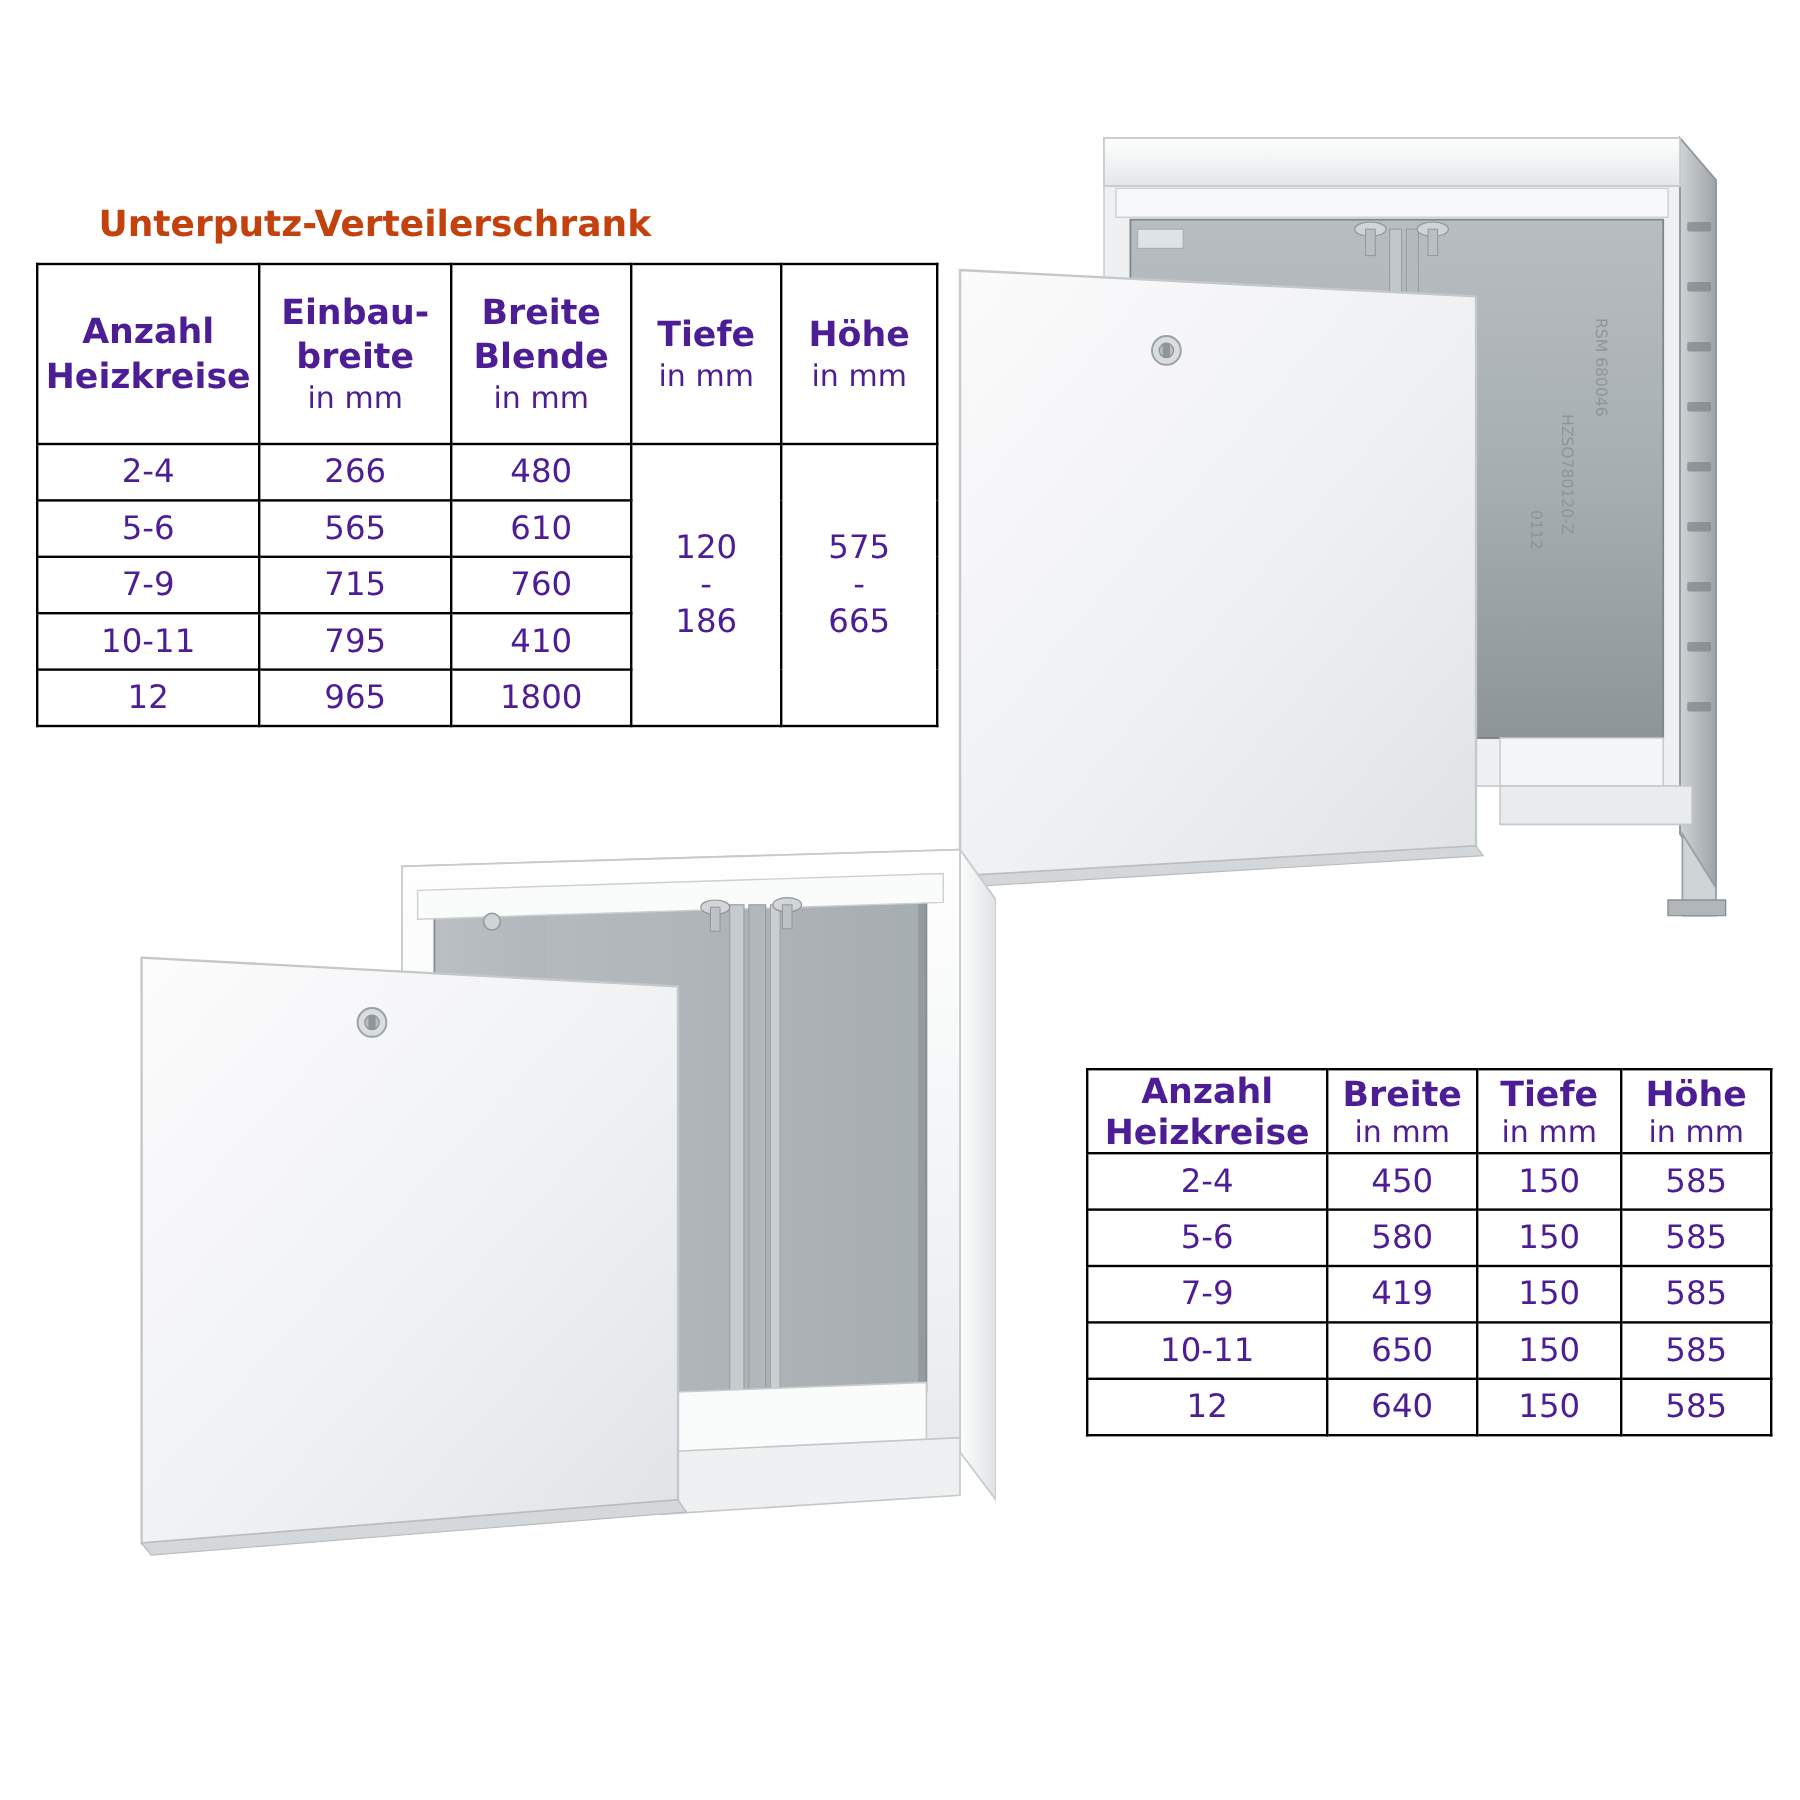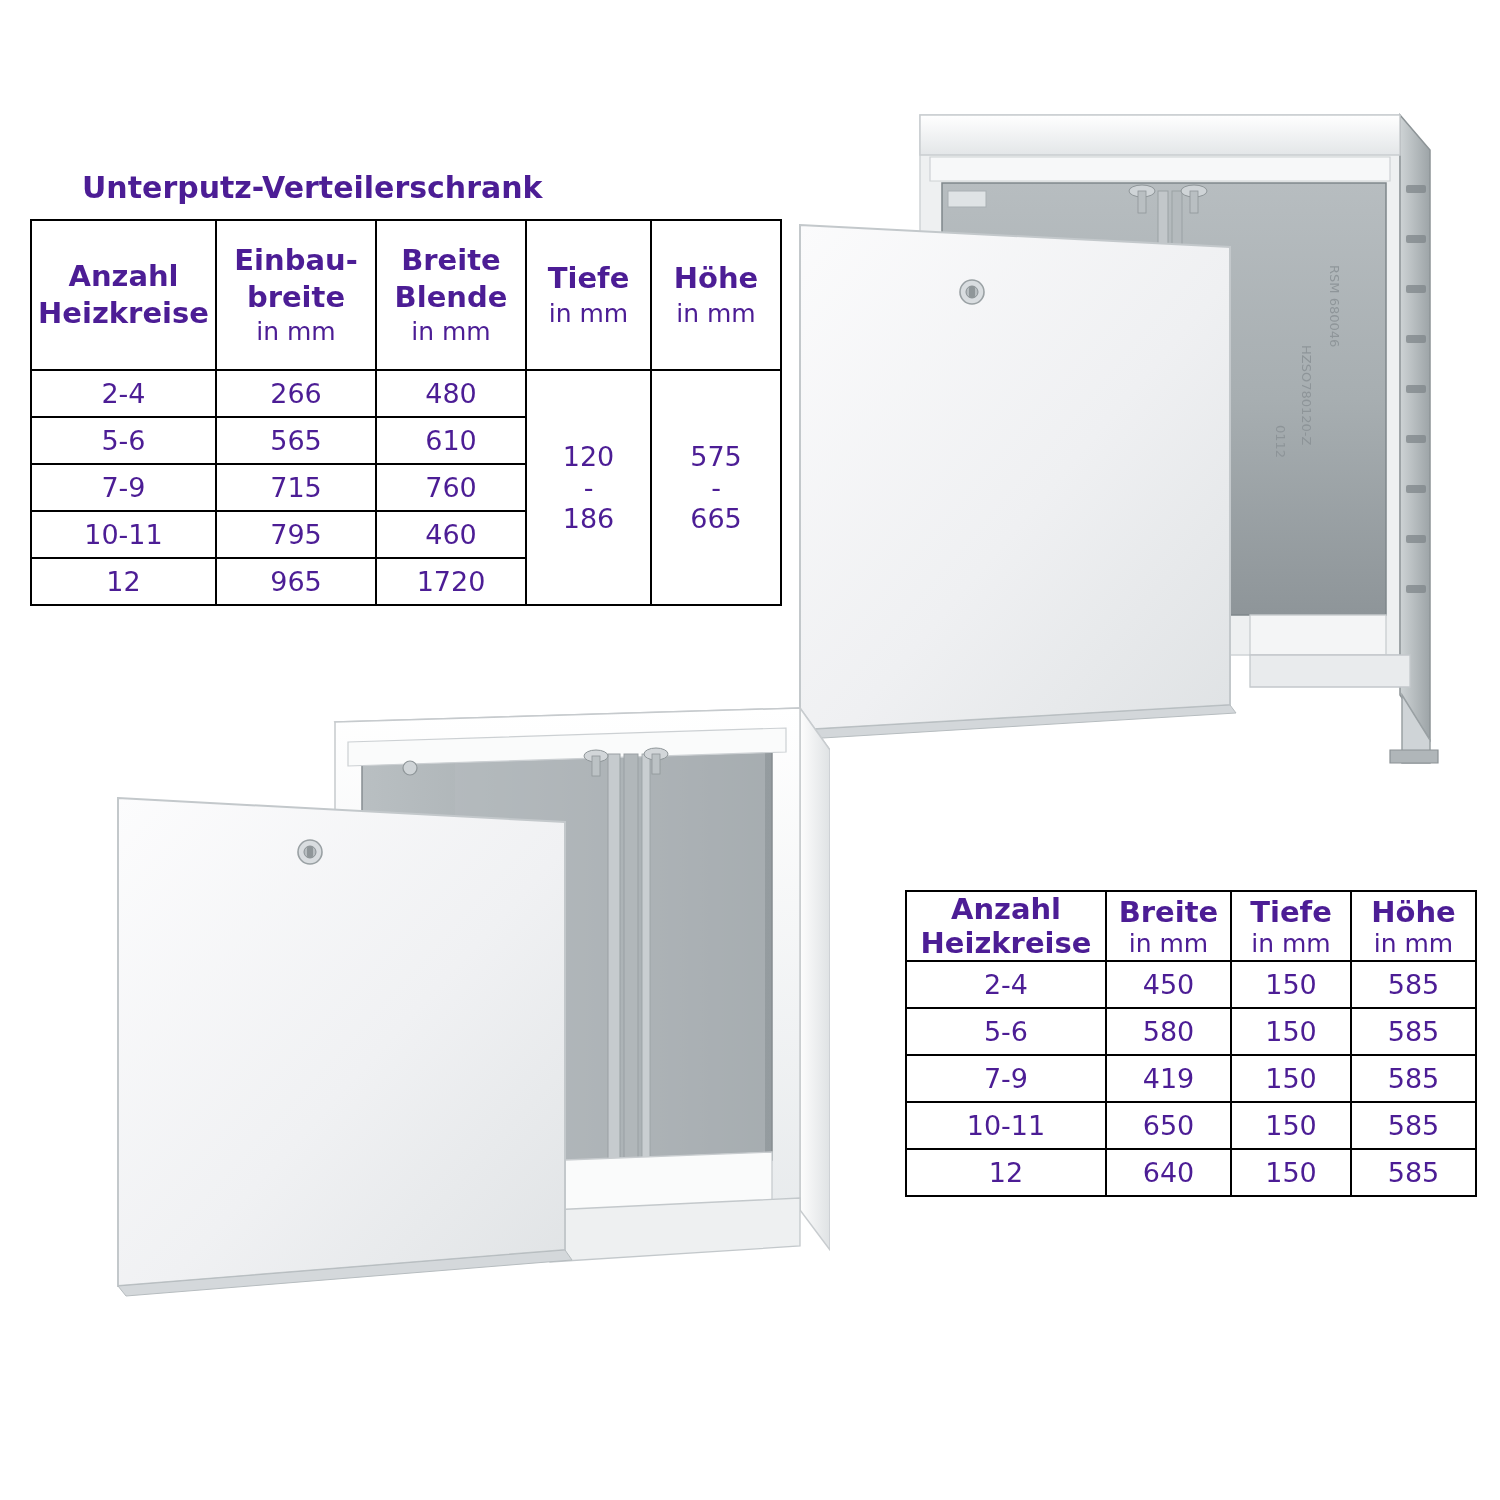--- a/index.html
+++ b/index.html
@@ -15,21 +15,21 @@
     overflow: hidden;
   }
 
   
   .table-block {
     position: absolute;
   }
   .table-title {
     font-weight: bold;
     font-size: 30px;
-    color: #4c1d95;
+    color: #c2410c;
     margin-bottom: 14px;
     white-space: nowrap;
   }
   table.spec {
     border-collapse: collapse;
     table-layout: fixed;
   }
   table.spec td, table.spec th {
     border: 2px solid #000000;
     text-align: center;
@@ -148,26 +148,26 @@
         <td>610</td>
       </tr>
       <tr>
         <td>7-9</td>
         <td>715</td>
         <td>760</td>
       </tr>
       <tr>
         <td>10-11</td>
         <td>795</td>
-        <td>460</td>
+        <td>410</td>
       </tr>
       <tr>
         <td>12</td>
         <td>965</td>
-        <td>1720</td>
+        <td>1800</td>
       </tr>
     </tbody>
   </table>
 </div>
 
 <div class="table-block" id="table-aufputz">
   <table class="spec">
     <colgroup>
       <col class="a0">
         <col class="a1">

